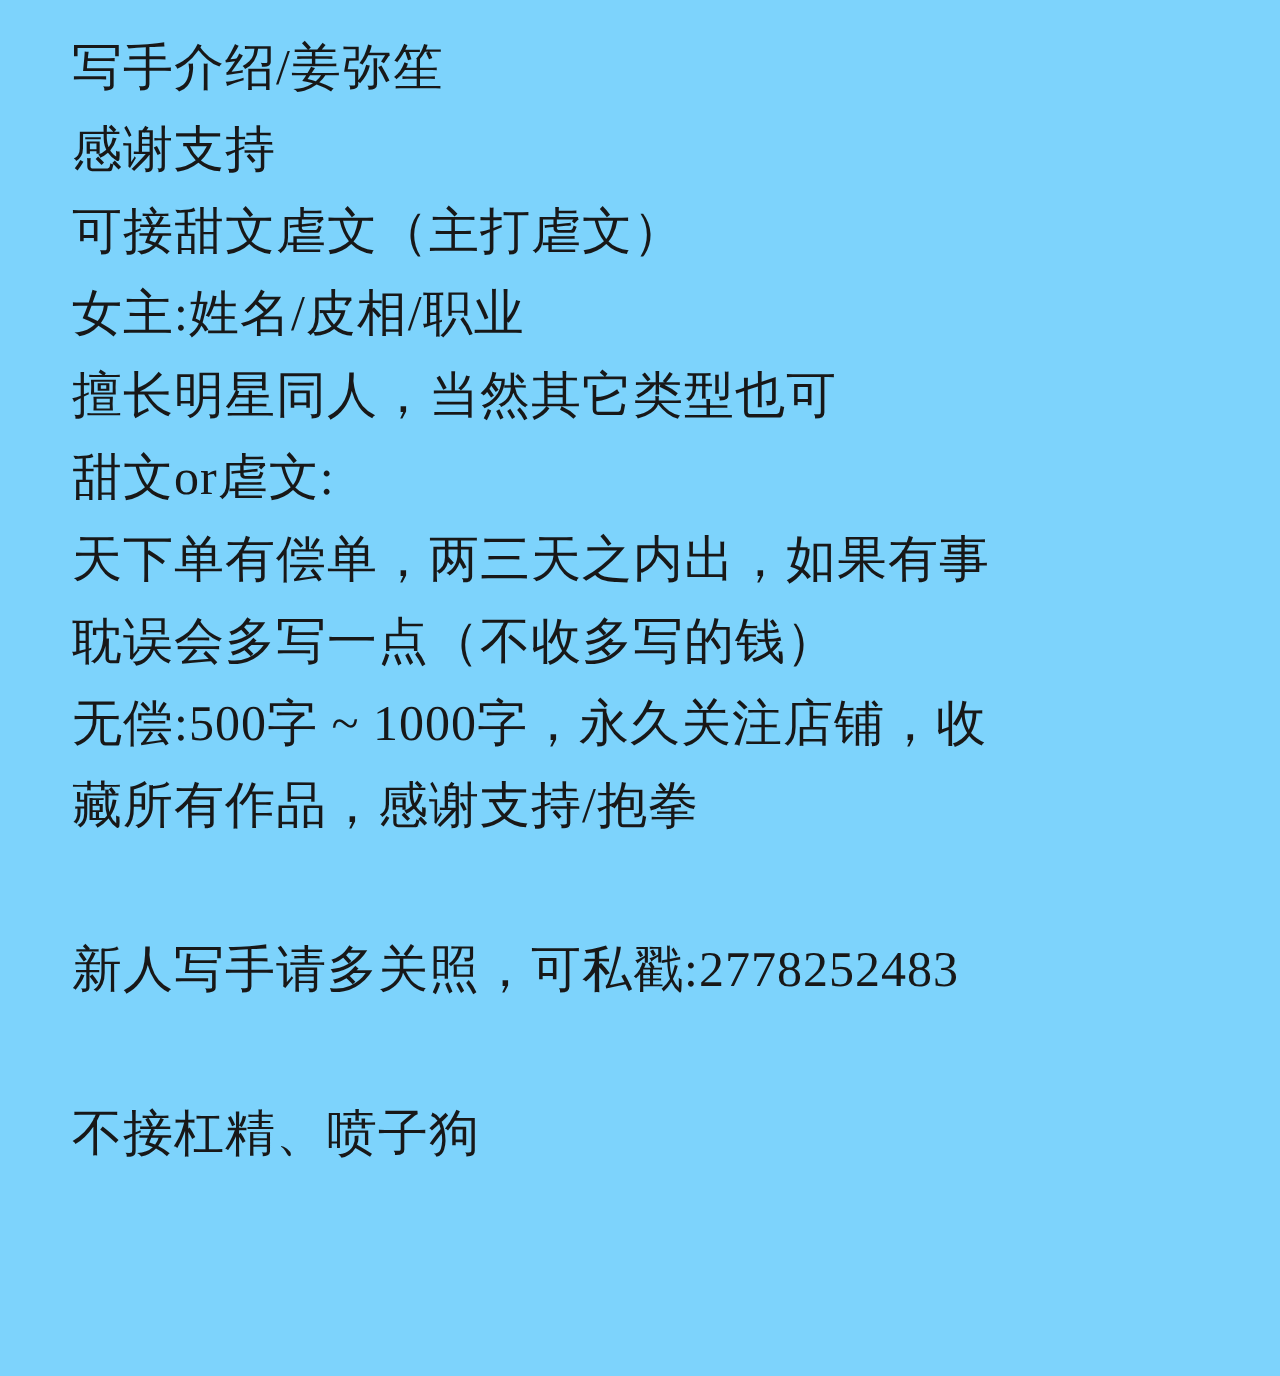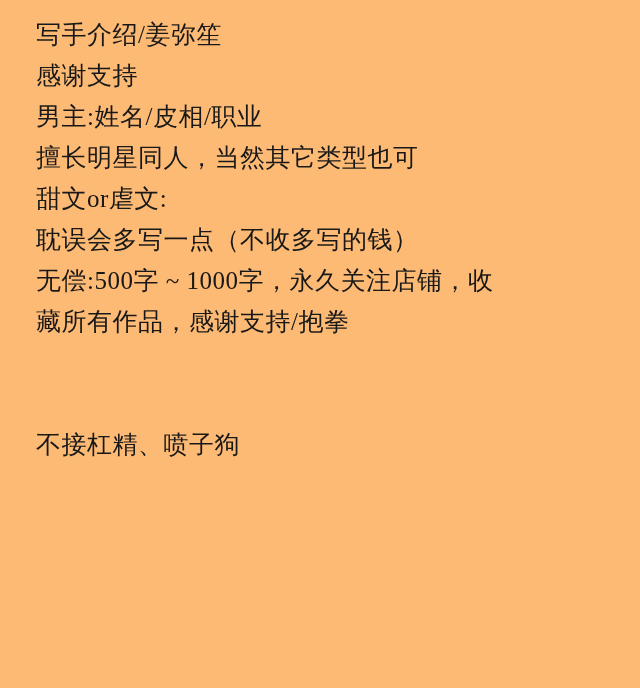--- a/index.html
+++ b/index.html
@@ -12,42 +12,45 @@
     background: #fdfdfb;
     font-family: "Liberation Serif", "DejaVu Serif", serif;
     color: #1c1c1c;
     overflow: hidden;
   }
   .page {
     box-sizing: border-box;
     width: 640px;
     height: 688px;
     padding: 14px 18px 0 36px;
-    background: #fdba74;
+    background: #7dd3fc;
   }
   .doc-line {
     font-size: 25px;
     line-height: 41px;
     letter-spacing: 0.5px;
     white-space: pre-wrap;
     word-break: break-all;
     color: #181818;
   }
   .blank-line {
     height: 41px;
   }
 </style>
 </head>
 <body>
 
 <div class="page">
   <div class="doc-line">写手介绍/姜弥笙</div>
   <div class="doc-line">感谢支持</div>
-  <div class="doc-line">男主:姓名/皮相/职业</div>
+  <div class="doc-line">可接甜文虐文（主打虐文）</div>
+  <div class="doc-line">女主:姓名/皮相/职业</div>
   <div class="doc-line">擅长明星同人，当然其它类型也可</div>
   <div class="doc-line">甜文or虐文:</div>
+  <div class="doc-line">天下单有偿单，两三天之内出，如果有事</div>
   <div class="doc-line">耽误会多写一点（不收多写的钱）</div>
   <div class="doc-line">无偿:500字 ~ 1000字，永久关注店铺，收</div>
   <div class="doc-line">藏所有作品，感谢支持/抱拳</div>
   <div class="doc-line blank-line"></div>
+  <div class="doc-line">新人写手请多关照，可私戳:2778252483</div>
   <div class="doc-line blank-line"></div>
   <div class="doc-line">不接杠精、喷子狗</div>
 </div>
 
 </body></html>

